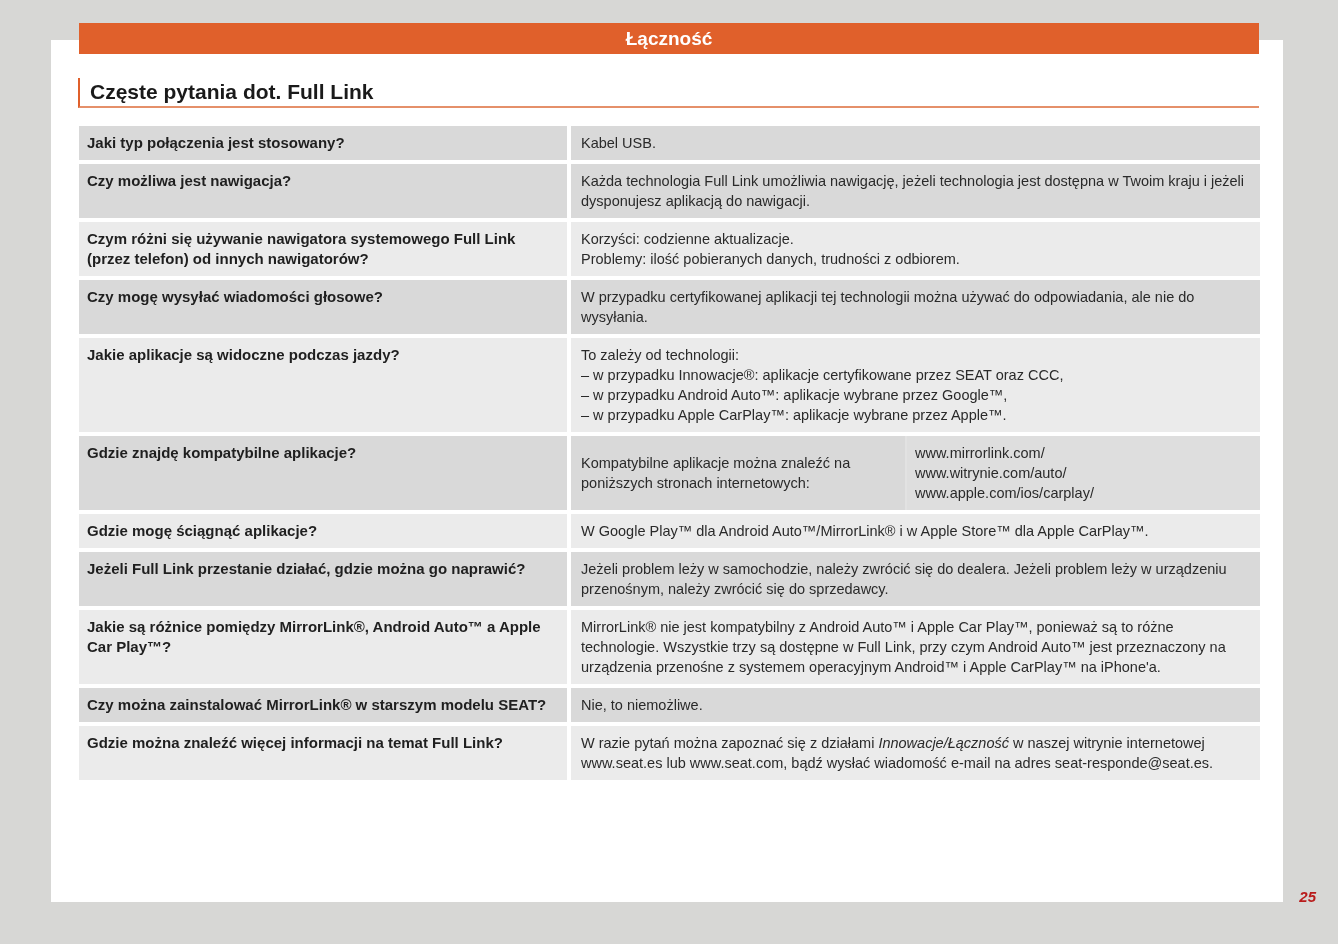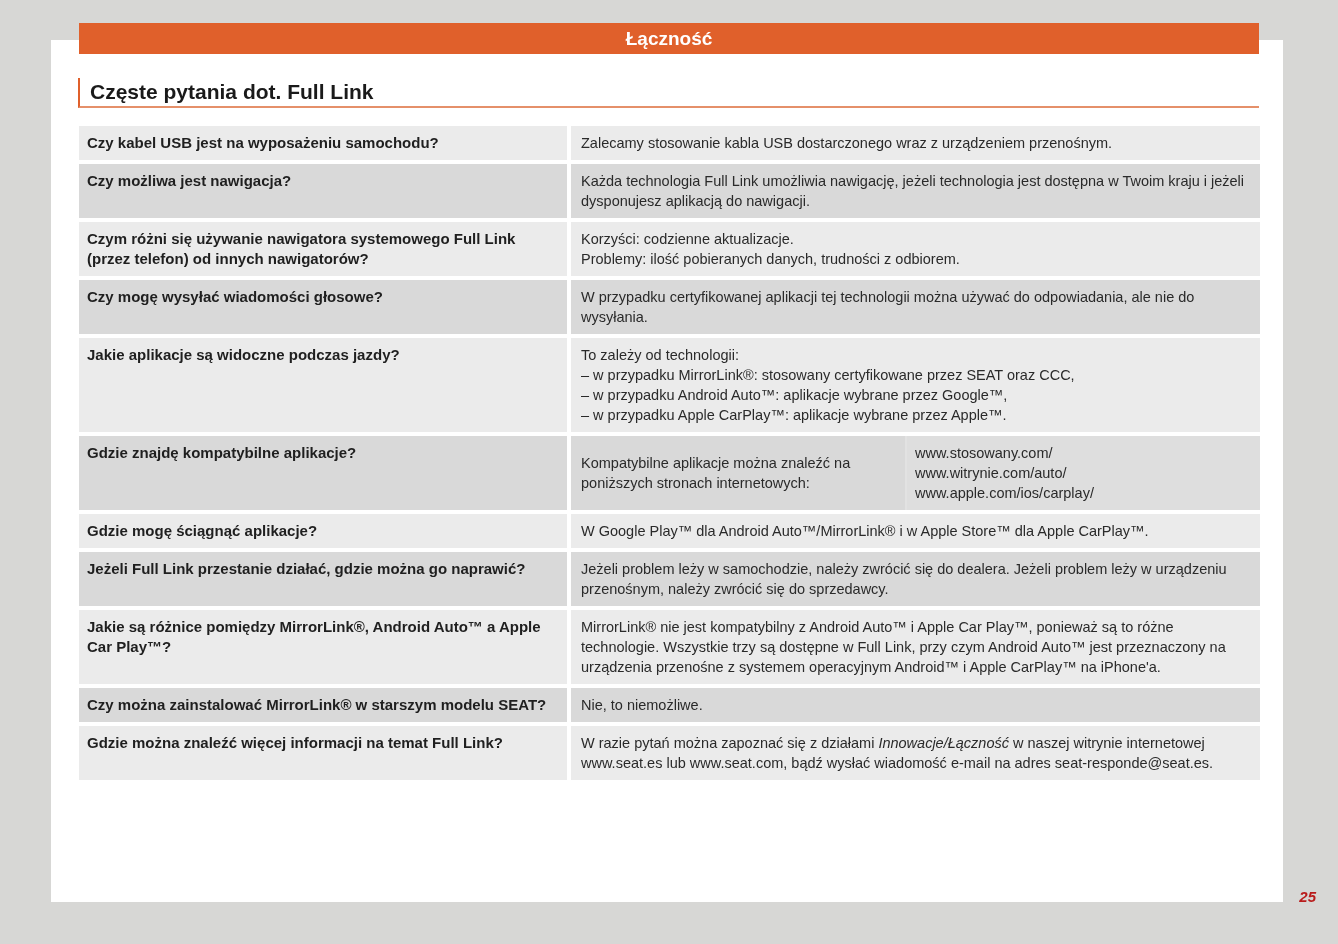--- a/index.html
+++ b/index.html
@@ -93,23 +93,23 @@
 <body>
 
 <div class="page"></div>
 
 <div class="chapter-bar">Łączność</div>
 
 <div class="section-title">Częste pytania dot. Full Link</div>
 
 <table class="faq-table">
   <tbody>
-    <tr class="row-light">
-      <td class="q">Czy kabel USB jest na wyposażeniu samochodu?</td>
-      <td class="a">Zalecamy stosowanie kabla USB dostarczonego wraz z urządzeniem przenośnym.</td>
+    <tr class="row-dark">
+      <td class="q">Jaki typ połączenia jest stosowany?</td>
+      <td class="a">Kabel USB.</td>
     </tr>
     <tr class="row-dark">
       <td class="q">Czy możliwa jest nawigacja?</td>
       <td class="a">Każda technologia Full Link umożliwia nawigację, jeżeli technologia jest dostępna w Twoim kraju i jeżeli dysponujesz aplikacją do nawigacji.</td>
     </tr>
     <tr class="row-light">
       <td class="q">
         <div>Czym różni się używanie nawigatora systemowego Full Link</div>
         <div>(przez telefon) od innych nawigatorów?</div>
       </td>
@@ -119,32 +119,32 @@
       </td>
     </tr>
     <tr class="row-dark">
       <td class="q">Czy mogę wysyłać wiadomości głosowe?</td>
       <td class="a">W przypadku certyfikowanej aplikacji tej technologii można używać do odpowiadania, ale nie do wysyłania.</td>
     </tr>
     <tr class="row-light">
       <td class="q">Jakie aplikacje są widoczne podczas jazdy?</td>
       <td class="a">
         <div>To zależy od technologii:</div>
-        <div>– w przypadku MirrorLink®: stosowany certyfikowane przez SEAT oraz CCC,</div>
+        <div>– w przypadku Innowacje®: aplikacje certyfikowane przez SEAT oraz CCC,</div>
         <div>– w przypadku Android Auto™: aplikacje wybrane przez Google™,</div>
         <div>– w przypadku Apple CarPlay™: aplikacje wybrane przez Apple™.</div>
       </td>
     </tr>
     <tr class="row-dark">
       <td class="q">Gdzie znajdę kompatybilne aplikacje?</td>
       <td class="a" style="padding:7px 8px 7px 10px;">
         <div class="split">
           <div class="left">Kompatybilne aplikacje można znaleźć na poniższych stronach internetowych:</div>
           <div class="right">
-            <div>www.stosowany.com/</div>
+            <div>www.mirrorlink.com/</div>
             <div>www.witrynie.com/auto/</div>
             <div>www.apple.com/ios/carplay/</div>
           </div>
         </div>
       </td>
     </tr>
     <tr class="row-light">
       <td class="q">Gdzie mogę ściągnąć aplikacje?</td>
       <td class="a">W Google Play™ dla Android Auto™/MirrorLink® i w Apple Store™ dla Apple CarPlay™.</td>
     </tr>

